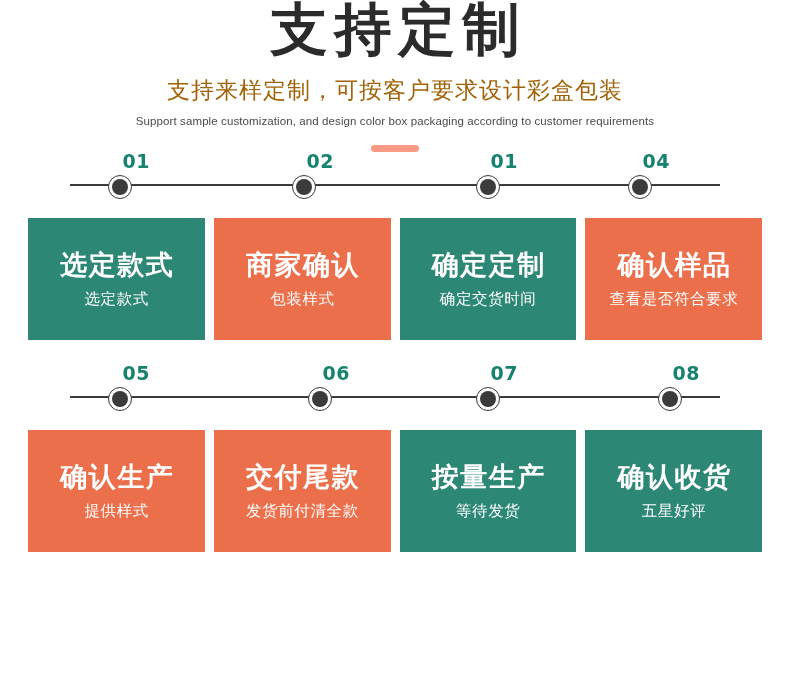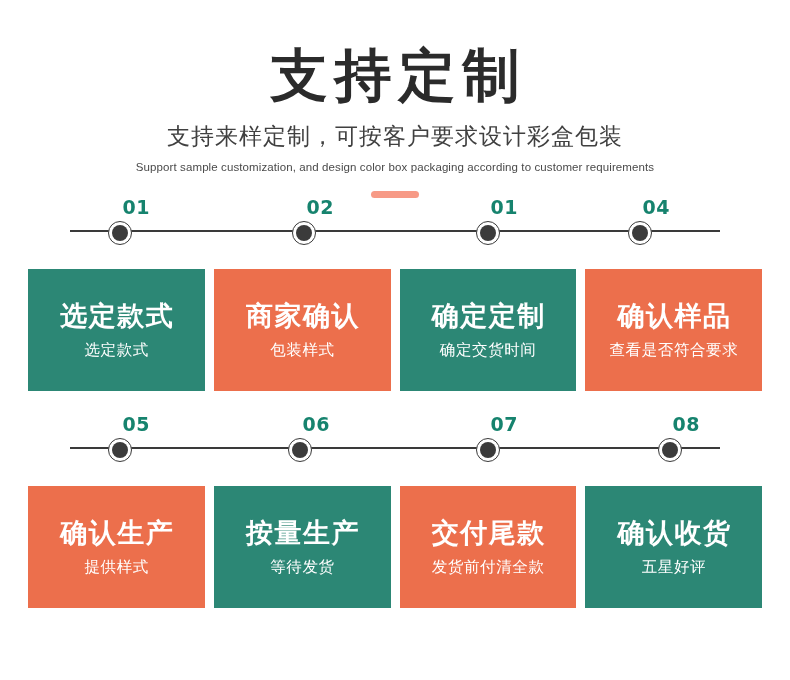--- a/index.html
+++ b/index.html
@@ -11,34 +11,33 @@
     height: 680px;
     background: #ffffff;
     font-family: "Liberation Sans", "DejaVu Sans", sans-serif;
     overflow: hidden;
     position: relative;
   }
 
   
   .header {
     text-align: center;
-    padding-top: 46px;
   }
   .header-title {
     font-size: 57px;
     font-weight: bold;
     color: #2b2b2b;
     letter-spacing: 7px;
     line-height: 1.05;
     margin: 0;
     text-indent: 7px;
   }
   .header-sub {
     font-size: 23px;
-    color: #404040;
+    color: #a16207;
     letter-spacing: 1px;
     margin: 17px 0 0 0;
     line-height: 1.2;
     font-weight: normal;
   }
   .header-en {
     font-size: 11.5px;
     color: #4a4a4a;
     letter-spacing: 0.1px;
     margin: 11px 0 0 0;
@@ -104,21 +103,20 @@
     border-radius: 50%;
     background: #3b3b3b;
   }
 
   
   .card-row {
     display: flex;
     gap: 9px;
     padding: 8px 28px;
     box-sizing: border-box;
-    margin-top: 5px;
   }
   .card {
     flex: 1 1 0;
     height: 122px;
     display: flex;
     flex-direction: column;
     align-items: center;
     justify-content: center;
     box-sizing: border-box;
   }
@@ -194,44 +192,44 @@
 </div>
 
 <div class="section-gap"></div>
 
 <div class="timeline">
   <div class="timeline-line"></div>
   <div class="tl-node" style="left:120px;">
     <div class="tl-num">05</div>
     <div class="tl-dot"></div>
   </div>
-  <div class="tl-node" style="left:300px;">
+  <div class="tl-node" style="left:320px;">
     <div class="tl-num">06</div>
     <div class="tl-dot"></div>
   </div>
   <div class="tl-node" style="left:488px;">
     <div class="tl-num">07</div>
     <div class="tl-dot"></div>
   </div>
   <div class="tl-node" style="left:670px;">
     <div class="tl-num">08</div>
     <div class="tl-dot"></div>
   </div>
 </div>
 
 <div class="card-row">
   <div class="card card-orange">
     <div class="card-title">确认生产</div>
     <div class="card-sub">提供样式</div>
   </div>
+  <div class="card card-orange">
+    <div class="card-title">交付尾款</div>
+    <div class="card-sub">发货前付清全款</div>
+  </div>
   <div class="card card-teal">
     <div class="card-title">按量生产</div>
     <div class="card-sub">等待发货</div>
   </div>
-  <div class="card card-orange">
-    <div class="card-title">交付尾款</div>
-    <div class="card-sub">发货前付清全款</div>
-  </div>
   <div class="card card-teal">
     <div class="card-title">确认收货</div>
     <div class="card-sub">五星好评</div>
   </div>
 </div>
 
 </body></html>

